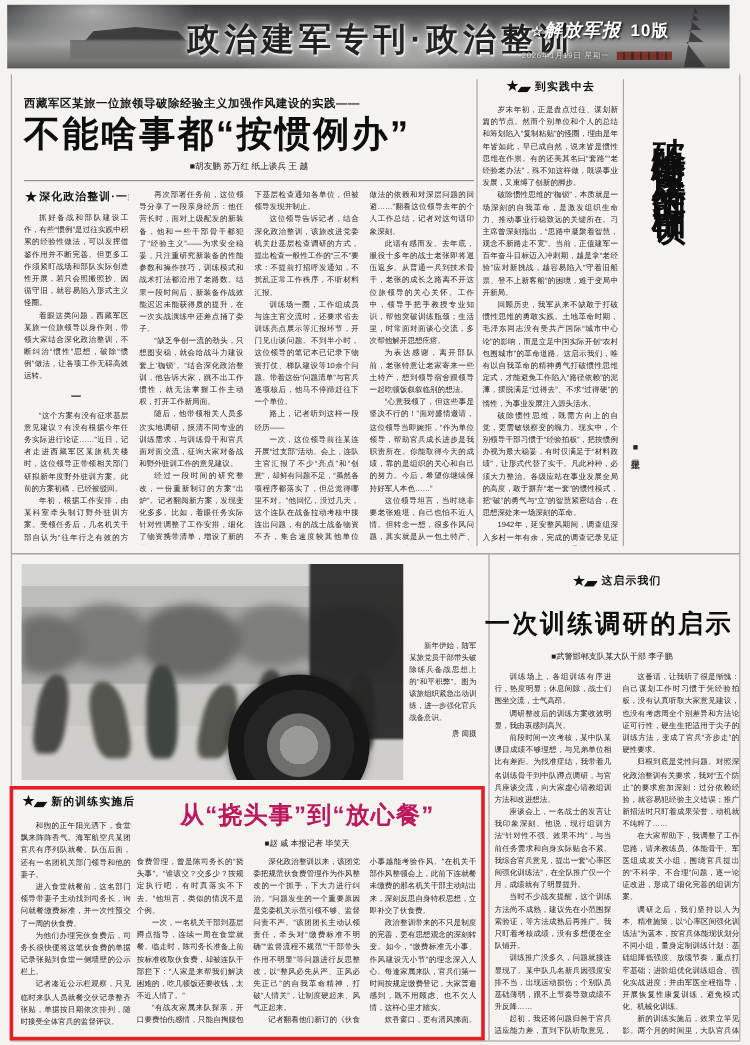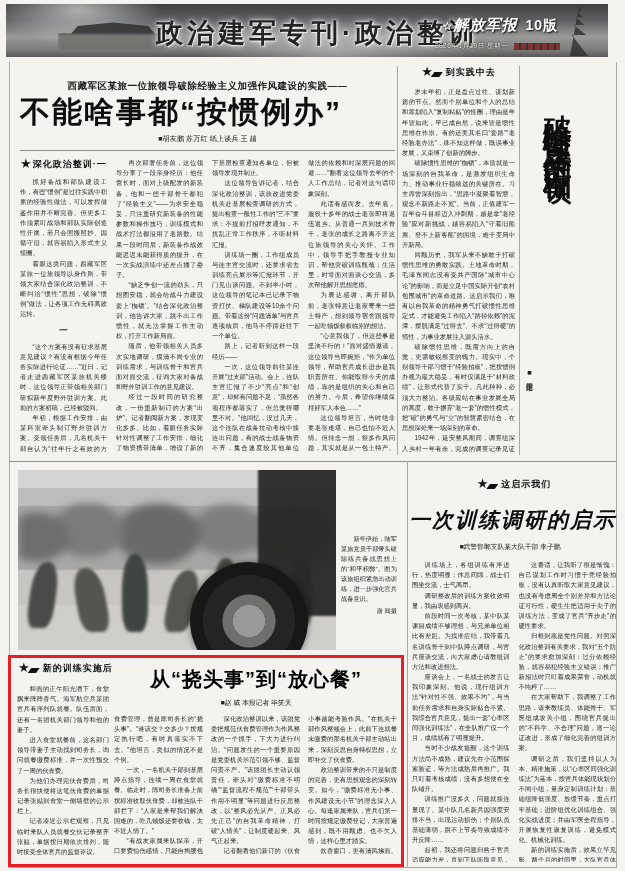--- a/index.html
+++ b/index.html
@@ -47,21 +47,21 @@
   .col { overflow:hidden; }
 
   
   .badge { display:flex; align-items:center; white-space:nowrap; }
   .badge .star-icon { font-size:13px; line-height:1; color:#111; position:relative; top:-1px; }
   .badge .badge-slash { width:12px; height:5px; margin:4px 3px 0 -2px; background:#111;
     clip-path: polygon(100% 0, 30% 0, 0 100%, 70% 100%); }
   .badge .badge-label { font-size:9px; font-weight:bold; letter-spacing:1px; color:#111; }
 
   
-  .kicker { position:absolute; left:20px; top:80px; width:375px; text-align:center; font-size:9.5px; font-weight:bold; color:#181818; letter-spacing:.5px; }
+  .kicker { position:absolute; left:20px; top:80px; width:375px; font-size:9.5px; font-weight:bold; color:#181818; letter-spacing:.5px; }
   .headline-main { position:absolute; left:20px; top:92px; width:375px; text-align:left; font-size:30px; font-weight:900; letter-spacing:2px; color:#0e0e0e; }
   .byline-main { position:absolute; left:20px; top:134px; width:375px; text-align:center; font-size:7.2px; color:#222; }
   .main-cols { position:absolute; left:20px; top:158px; width:375px; height:296px; gap:9px; }
   .main-cols .col { flex:1; }
   .col-badge { margin-bottom:6px; }
 
   
   .xinfeng { position:absolute; left:402px; top:66px; width:113px; height:389px; overflow:hidden; }
   .xinfeng .badge { justify-content:center; margin-bottom:8px; }
   .vert-head { position:absolute; left:538px; top:92px; height:360px; writing-mode:vertical-rl; text-orientation:mixed;
@@ -88,30 +88,30 @@
   .s7 { left:272px; top:90px;  width:22px; height:66px; background:#44443f; }
   .truck { position:absolute; right:-8px; top:-4px; width:86px; height:150px; background:#262626; filter:blur(1px); border-radius:4px 0 0 10px; opacity:.93; }
   .wheel { position:absolute; right:28px; bottom:-30px; width:118px; height:118px; border-radius:50%;
     background: radial-gradient(circle at 50% 50%, #9a9a98 0 16px, #6f6f6d 16px 26px, #242424 27px 46px, #171717 46px 60px); box-shadow:0 0 6px rgba(0,0,0,.5); }
   .photo-caption { position:absolute; left:341px; top:534px; width:56px; overflow:hidden; }
   .photo-caption .para { font-size:6.2px; }
   .photo-credit { font-size:6.2px; text-align:right; margin-top:3px; color:#262626; }
 
   
   .qinli-badge { position:absolute; left:412px; top:478px; width:204px; display:flex; justify-content:center; }
-  .headline-qinli { position:absolute; left:404px; top:506px; width:212px; text-align:right; font-size:21px; font-weight:900; letter-spacing:2px; color:#0e0e0e;font-style:italic; }
+  .headline-qinli { position:absolute; left:404px; top:506px; width:212px; text-align:left; font-size:21px; font-weight:900; letter-spacing:2px; color:#0e0e0e; }
   .byline-qinli { position:absolute; left:404px; top:542px; width:212px; text-align:center; font-size:6.8px; color:#222; }
   .qinli-cols { position:absolute; left:412px; top:560px; width:204px; height:302px; gap:9px; }
   .qinli-cols .col { flex:1; }
 
   
   .red-box { position:absolute; left:8px; top:655px; width:396px; height:212px; border:3px solid #e51f26; background:rgba(252,252,250,.0); }
   .dl-badge { position:absolute; left:18px; top:662px; }
   .dl-col1 { position:absolute; left:17px; top:684px; width:92px; height:174px; overflow:hidden; }
-  .headline-dl { position:absolute; left:115px; top:666px; width:282px; text-align:center; font-size:20px; font-weight:900; letter-spacing:1px; color:#000000; }
+  .headline-dl { position:absolute; left:115px; top:666px; width:282px; text-align:center; font-size:20px; font-weight:900; letter-spacing:1px; color:#be185d; }
   .byline-dl { position:absolute; left:115px; top:698px; width:282px; text-align:center; font-size:6.8px; color:#222; }
   .dl-cols { position:absolute; left:114px; top:714px; width:283px; height:144px; gap:8px; }
   .dl-cols .col { flex:1; }
 </style>
 </head>
 <body>
 
 <div class="masthead">
   <div class="mast-photo-left"></div>
   <div class="mast-pagoda"></div>

